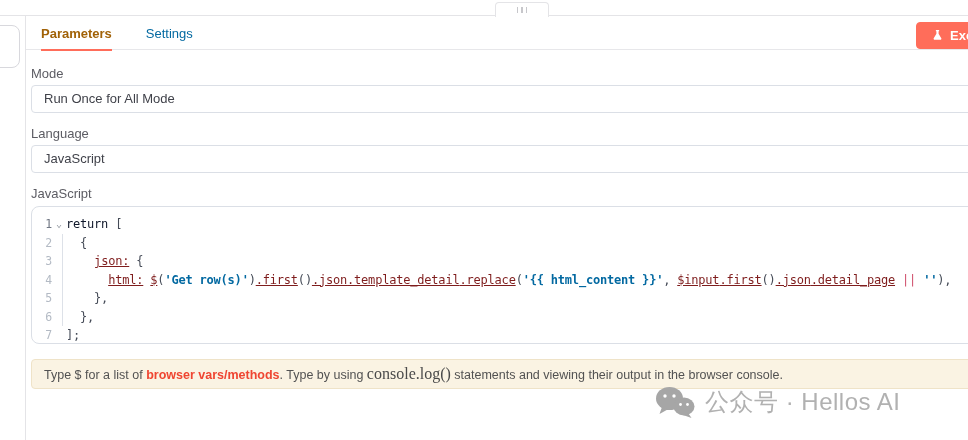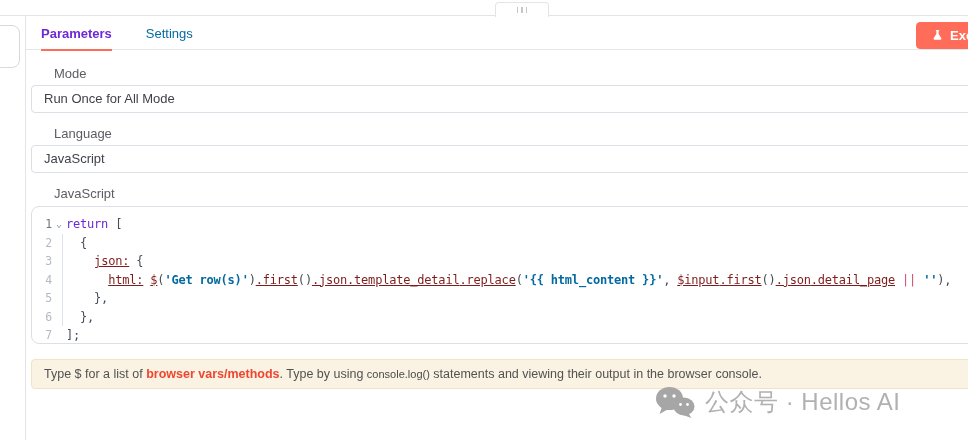--- a/index.html
+++ b/index.html
@@ -38,37 +38,37 @@
   }
   .panel-header {
     position: absolute; left: 0; top: 0; width: 943px; height: 34px;
     border-bottom: 1px solid #e7e7ea;
   }
   .tabs { position: absolute; left: 15px; top: 0; height: 34px; display: flex; gap: 34px; }
   .tab {
     position: relative; height: 34px; display: flex; align-items: center;
     font-size: 13px; color: #0369a1; cursor: pointer;
   }
-  .tab.active { color: #6d28d9; font-weight: 700; text-align: center; }
+  .tab.active { color: #a16207; font-weight: 700; text-align: center; }
   .tab.active::after {
     content: ""; position: absolute; left: 0; right: 0; bottom: -1px;
     height: 2px; background: #ff6d5a;
   }
   .execute-btn {
     position: absolute; left: 890px; top: 6px; height: 27px;
     background: #ff6d5a; border: 1px solid #ff6d5a; border-radius: 4px;
     color: #fff; font-size: 13px; font-weight: 700;
     display: flex; align-items: center; gap: 6px; padding: 0 14px;
     cursor: pointer; white-space: nowrap;
   }
   .execute-btn svg { flex: 0 0 auto; }
 
   
   .field-label {
-    position: absolute; left: 5px; font-size: 13px; color: #5c5c63; margin-left: 23px;
+    position: absolute; left: 5px; font-size: 13px; color: #5c5c63;
   }
   .select-box {
     position: absolute; left: 5px; width: 950px; height: 28px;
     border: 1px solid #dbdfe6; border-radius: 4px; background: #fff;
     font-size: 13px; color: #40424a; line-height: 26px; padding: 0 12px;
     cursor: pointer;
   }
 
   
   .code-editor {
@@ -88,39 +88,39 @@
   .gutter-num.active { color: #6f7683; }
   .fold-col {
     width: 14px; flex: 0 0 14px; text-align: center;
     color: #8a9099; font-size: 10px; line-height: 10px;
   }
   .code-text { flex: 1; }
   .indent-guide {
     position: absolute; left: 30px; top: 26.5px; width: 1px; height: 92.5px;
     background: #dde1e8;
   }
-  .tk-kw { color: #6d28d9; }
+  .tk-kw { color: #0f172a; }
   .tk-op { color: #cf4b69; }
   .tk-pr { color: #7f1d1d; text-decoration: underline; }
   .tk-st { color: #0369a1; font-weight: 600; }
   .tk-pu { color: #454b57; }
 
   
   .hint-box {
     position: absolute; left: 5px; top: 343px; width: 950px; height: 30px;
     background: #faf3e3; border: 1px solid #efe3c8; border-radius: 4px;
     font-size: 12.5px; color: #525252; line-height: 28px; padding: 0 12px;
     white-space: nowrap; overflow: hidden;
   }
   .hint-box a {
     color: #ef4531; font-weight: 700; text-decoration: none; cursor: pointer;
   }
   .hint-code {
-    font-family: Liberation Sans, sans-serif;
-    font-size: 11px; color: #4a4a4a;
+    font-family: Liberation Serif, serif;
+    font-size: 16px; color: #4a4a4a;
   }
 
   
   .watermark {
     position: absolute; left: 655px; top: 386px; z-index: 5;
     display: flex; gap: 10px;
     color: #b1b1b1; font-size: 24px; letter-spacing: 0.5px;
   }
 </style>
 </head>

